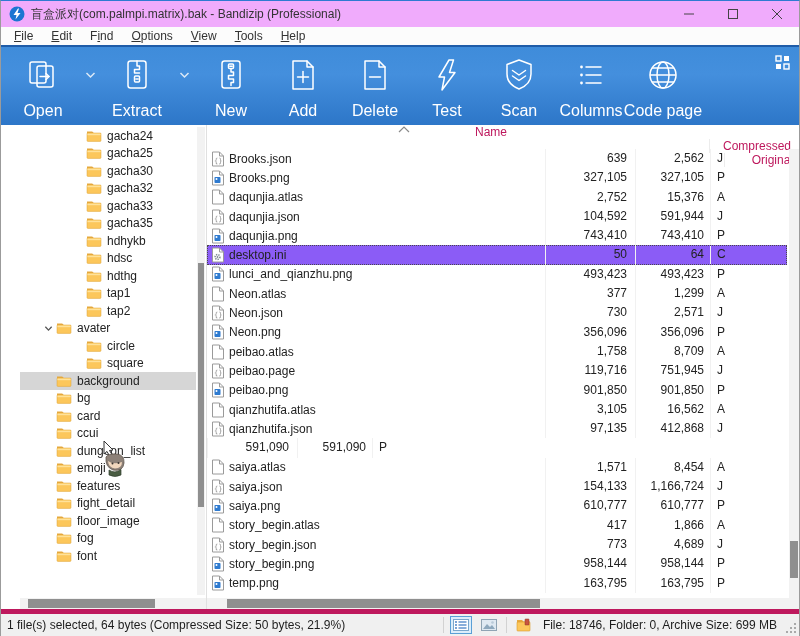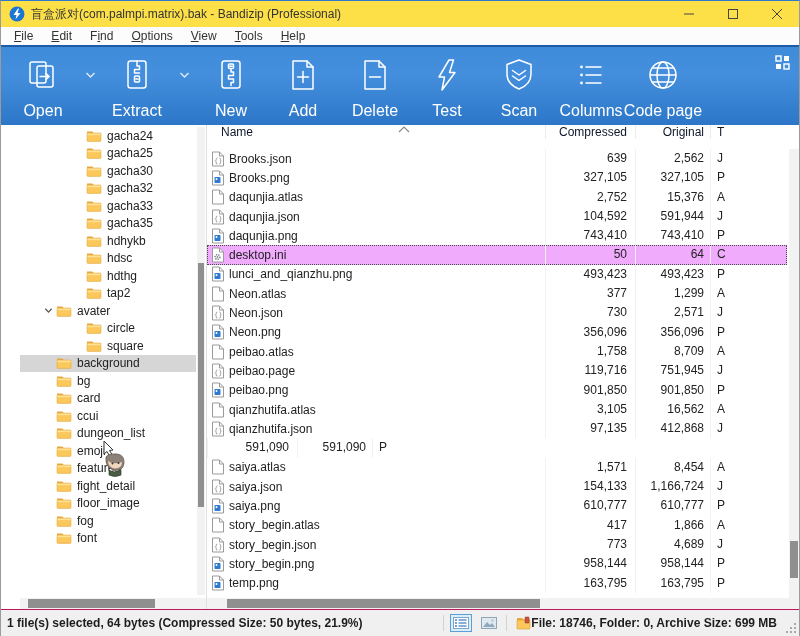--- a/index.html
+++ b/index.html
@@ -3,21 +3,21 @@
 <meta charset="utf-8">
 <style>
   * { margin:0; padding:0; box-sizing:border-box; }
   html,body { width:800px; height:636px; overflow:hidden; background:#fff;
     font-family:"Liberation Sans","DejaVu Sans",sans-serif; font-size:12px; color:#222;
     -webkit-font-smoothing:antialiased; }
   #window { position:relative; width:800px; height:636px; background:#fff;
     border:1px solid #9b9b9b; border-top:1px solid #2f7ad1; }
 
   
-  #titlebar { height:26px; background:#fde047; display:flex; align-items:center; }
+  #titlebar { height:26px; background:#f0abfc; display:flex; align-items:center; }
   #app-logo { width:16px; height:16px; margin:0 6px 0 8px; flex:0 0 auto; }
   #title-text { font-size:12px; color:#333; white-space:nowrap; }
   #win-controls { margin-left:auto; display:flex; height:100%; }
   .win-btn { width:44px; height:100%; display:flex; align-items:center; justify-content:center;
     color:#444; font-size:12px; cursor:default; }
   .win-btn svg { display:block; }
 
   
   #menubar { height:18px; background:#fcfcfc; display:flex; align-items:center; padding-left:4px; }
   .menu-item { padding:1px 9px; color:#333; white-space:nowrap; }
@@ -41,46 +41,46 @@
   .tree-row.lvl1 { padding-left:36px; }
   .tree-row.lvl2 { padding-left:66px; }
   .tree-row .twisty { width:16px; margin-left:-16px; display:flex; justify-content:center; }
   .tree-row .foldr { width:16px; height:12px; flex:0 0 auto; margin-right:5px; }
   .tree-row .tlabel { font-size:12px; color:#222; }
   .tree-row.selected { background:#d6d6d6; }
   #sidebar-vscroll { position:absolute; top:2px; left:177px; width:8px; height:468px; background:#f2f2f2; }
   #sidebar-vscroll .thumb { position:absolute; left:1px; width:6px; top:136px; height:244px; background:#8f8f8f; }
 
   #filelist { position:relative; flex:1; height:100%; overflow:hidden; }
-  #list-header { display:flex; height:24px; align-items:flex-start; padding-bottom:3px; color:#0f172a; position:relative; }
+  #list-header { display:flex; height:24px; align-items:flex-end; padding-bottom:3px; color:#be185d; position:relative;flex-direction:column; }
   .col-name { width:338px; padding-left:14px; }
   .col-comp { width:90px; text-align:right; padding-right:8px; border-left:1px solid #ececec; }
   .col-orig { width:75px; text-align:right; padding-right:6px; border-left:1px solid #ececec; }
   .col-type { flex:1; padding-left:6px; border-left:1px solid #ececec; overflow:hidden; }
   #sort-arrow { position:absolute; left:191px; top:1px; }
   #rows { position:absolute; top:24px; left:0; right:12px; bottom:11px; overflow:hidden; }
   .frow { display:flex; height:19.3px; align-items:center; }
   .frow .col-name { display:flex; align-items:center; padding-left:4px; }
   .frow .ficon { width:14px; height:16px; flex:0 0 auto; margin-right:4px; }
   .frow .fname { white-space:nowrap; overflow:hidden; }
   .frow .col-comp,.frow .col-orig,.frow .col-type { border-left:1px solid #f1f1f1; height:100%; line-height:19.3px; }
-  .frow.selected { background:#f0abfc; outline:1px dotted #4a4a4a; outline-offset:-1px; }
+  .frow.selected { background:#8b5cf6; outline:1px dotted #4a4a4a; outline-offset:-1px; }
   #list-vscroll { position:absolute; top:24px; right:0; width:10px; bottom:11px; background:#f2f2f2; }
   #list-vscroll .thumb { position:absolute; left:1px; width:8px; top:392px; height:37px; background:#8f8f8f; }
 
   
   #hscroll-strip { position:absolute; left:0; right:0; bottom:0; height:11px; display:flex; }
   #side-htrack { width:187px; background:#f2f2f2; position:relative; border-right:1px solid #e0e0e0; }
   #side-htrack .thumb { position:absolute; top:1px; height:9px; left:8px; width:127px; background:#8f8f8f; }
   #list-htrack { flex:1; background:#f2f2f2; position:relative; }
   #list-htrack .thumb { position:absolute; top:1px; height:9px; left:20px; width:313px; background:#8f8f8f; }
 
   
-  #statusbar { height:27px; background:#f0f0f0; border-top:1px solid #be185d;
-    display:flex; align-items:center; padding:0 6px; position:relative;font-weight:bold; }
+  #statusbar { height:27px; background:#f0f0f0; border-top:5px solid #be185d;
+    display:flex; align-items:center; padding:0 6px; position:relative; }
   #status-left { color:#1d1d1d; white-space:nowrap; }
   #status-icons { position:absolute; left:442px; display:flex; align-items:center; gap:6px; }
   .sb-sep { width:1px; height:16px; background:#d2d2d2; }
   .sb-icon { width:22px; height:18px; display:flex; align-items:center; justify-content:center; }
   .sb-icon.active { border:1px solid #5a9fd6; background:#dceefb; }
   #status-right { position:absolute; right:22px; color:#1d1d1d; white-space:nowrap; }
   #resize-grip { position:absolute; right:3px; bottom:3px; width:10px; height:10px; }
   #resize-grip i { position:absolute; width:2px; height:2px; background:#a9a9a9; }
 
   
@@ -336,20 +336,30 @@
             <span class="tlabel">hdthg</span>
           </div>
           <div class="tree-row lvl2">
             <span style="display:flex">
               <svg class="foldr" viewBox="0 0 16 12">
                 <path d="M1 1.5 h5.2 l1.6 1.6 H15 v1.6 H1 z" fill="#e6a93f"></path>
                 <rect x="1" y="3" width="14" height="8.4" rx="0.8" fill="#fcc75b" stroke="#dda335" stroke-width="0.5"></rect>
                 <rect x="1.4" y="3.6" width="13.2" height="1.6" fill="#ffe29a"></rect>
               </svg>
             </span>
+            <span class="tlabel">tap1</span>
+          </div>
+          <div class="tree-row lvl2">
+            <span style="display:flex">
+              <svg class="foldr" viewBox="0 0 16 12">
+                <path d="M1 1.5 h5.2 l1.6 1.6 H15 v1.6 H1 z" fill="#e6a93f"></path>
+                <rect x="1" y="3" width="14" height="8.4" rx="0.8" fill="#fcc75b" stroke="#dda335" stroke-width="0.5"></rect>
+                <rect x="1.4" y="3.6" width="13.2" height="1.6" fill="#ffe29a"></rect>
+              </svg>
+            </span>
             <span class="tlabel">tap2</span>
           </div>
           <div class="tree-row lvl1">
             <span class="twisty">
               <svg width="9" height="9" viewBox="0 0 10 10">
                 <polyline points="1.5,3 5,6.8 8.5,3" fill="none" stroke="#555" stroke-width="1.4"></polyline>
               </svg>
             </span>
             <span style="display:flex">
               <svg class="foldr" viewBox="0 0 16 12">

